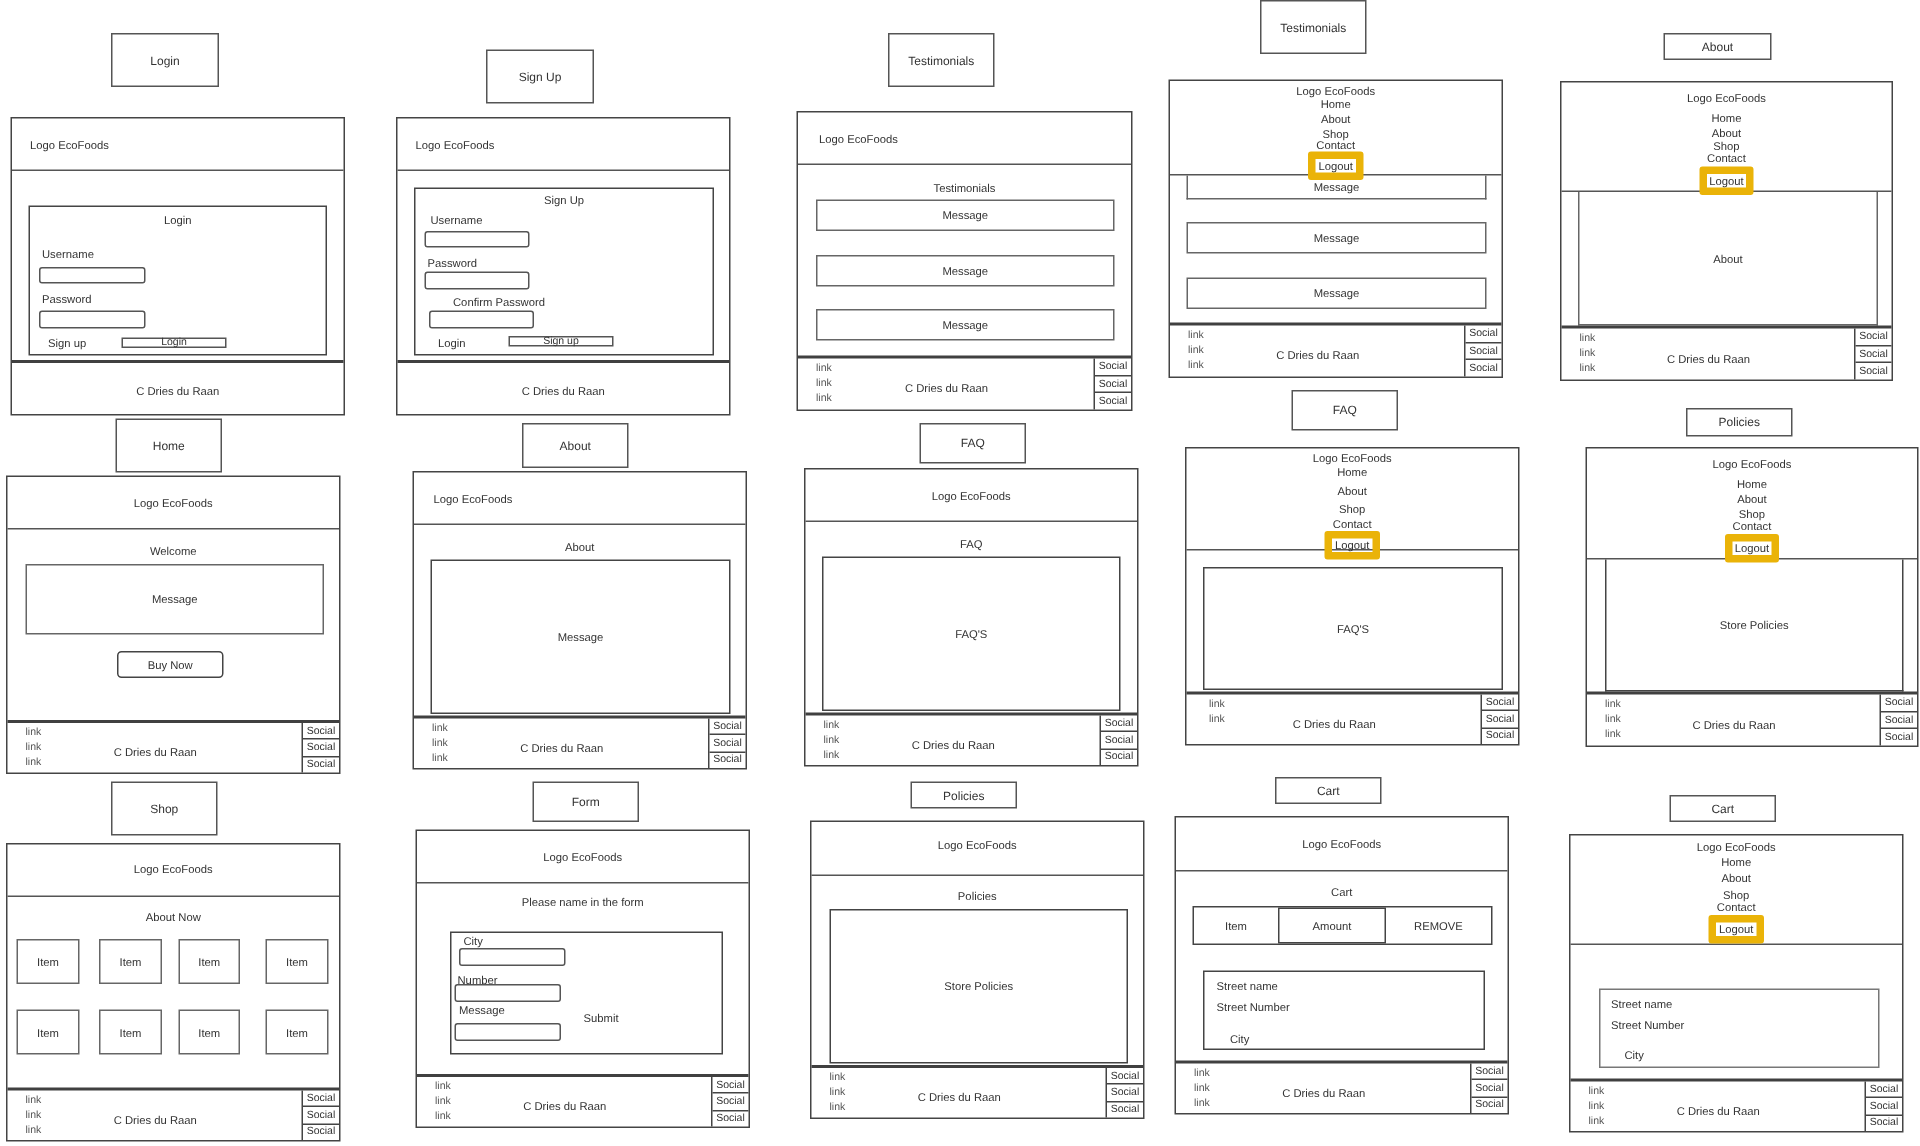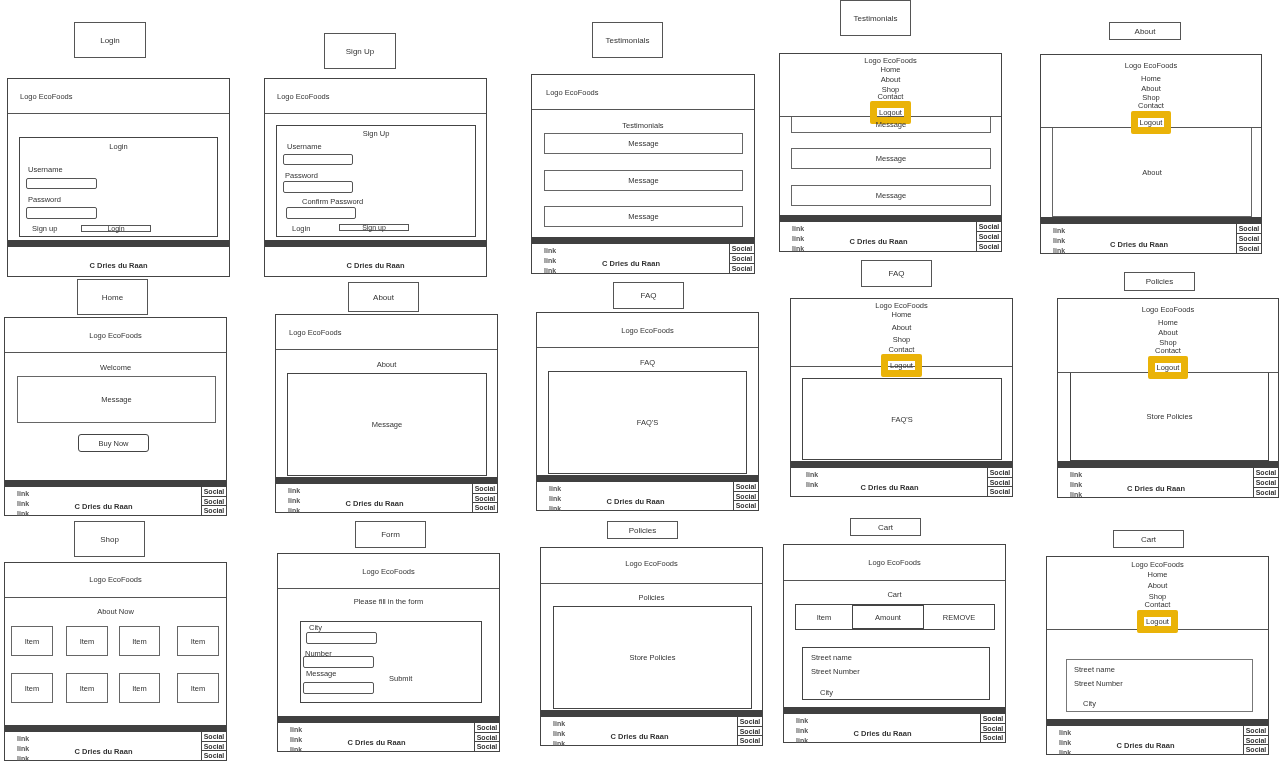--- a/index.html
+++ b/index.html
@@ -4,22 +4,22 @@
 <style>
   html,body{margin:0;padding:0;background:#fff;}
   body{width:1280px;height:764px;position:relative;overflow:hidden;font-family:"Liberation Sans",sans-serif;color:#333;font-size:8px;}
   .abs{position:absolute;box-sizing:border-box;}
   .lbl{border:1px solid #555;display:flex;align-items:center;justify-content:center;font-size:8px;background:#fff;}
   .frame{border:1px solid #444;background:#fff;}
   .hdr{left:0;right:0;top:0;border-bottom:1px solid #555;}
   .logo-left{position:absolute;left:12px;font-size:7.5px;}
   .logo-center{position:absolute;left:0;right:0;text-align:center;font-size:7.5px;}
   .navstack{position:absolute;left:0;right:0;text-align:center;font-size:7.5px;line-height:9.5px;}
-  .logout{display:inline-block;border:7px solid #eab308;border-radius:2px;padding:0 2px;line-height:9px;}
-  .ftr{left:0;right:0;bottom:0;border-top:7px solid #404040;font-weight:bold;}
+  .logout{display:inline-block;border:5px solid #eab308;border-radius:2px;padding:0 2px;line-height:9px;}
+  .ftr{left:0;right:0;bottom:0;border-top:2px solid #404040;}
   .ftr .links{position:absolute;left:12px;top:2px;font-size:7px;line-height:10px;color:#555;}
   .ftr .copy{position:absolute;left:0;right:24px;text-align:center;font-size:7.5px;}
   .ftr .socials{position:absolute;right:0;top:0;bottom:0;width:24px;border-left:1px solid #444;display:flex;flex-direction:column;}
   .ftr .socials span{flex:1;border-bottom:1px solid #444;font-size:7px;display:flex;align-items:center;justify-content:center;}
   .ftr .socials span:last-child{border-bottom:none;}
   .box{border:1px solid #666;display:flex;align-items:center;justify-content:center;font-size:7.5px;}
   .ttl{position:absolute;left:0;right:0;text-align:center;font-size:7.5px;}
   .inp{border:1px solid #555;border-radius:2px;}
   .t{position:absolute;font-size:7.5px;white-space:nowrap;}
 </style>
@@ -363,21 +363,21 @@
   </div>
 </div>
 
 <div class="abs lbl" style="left:355px;top:521px;width:71px;height:27px;">
     <span>Form</span>
   </div>
 <div class="abs frame" style="left:277px;top:553px;width:223px;height:199px;">
   <div class="abs hdr" style="height:35px;">
       <span class="logo-center" style="top:13px;">Logo EcoFoods</span>
     </div>
-  <span class="ttl" style="top:43px;">Please fill in the form</span>
+  <span class="ttl" style="top:43px;">Please name in the form</span>
   <div class="abs" style="left:22px;top:67px;width:182px;height:82px;border:1px solid #444;">
     <span class="t" style="left:8px;top:1px;">City</span>
     <div class="abs inp" style="left:5px;top:10px;width:71px;height:12px;"></div>
     <span class="t" style="left:4px;top:27px;">Number</span>
     <div class="abs inp" style="left:2px;top:34px;width:71px;height:12px;"></div>
     <span class="t" style="left:5px;top:47px;">Message</span>
     <div class="abs inp" style="left:2px;top:60px;width:71px;height:12px;"></div>
     <span class="t" style="left:88px;top:52px;">Submit</span>
   </div>
   <div class="abs ftr" style="height:35px;">

